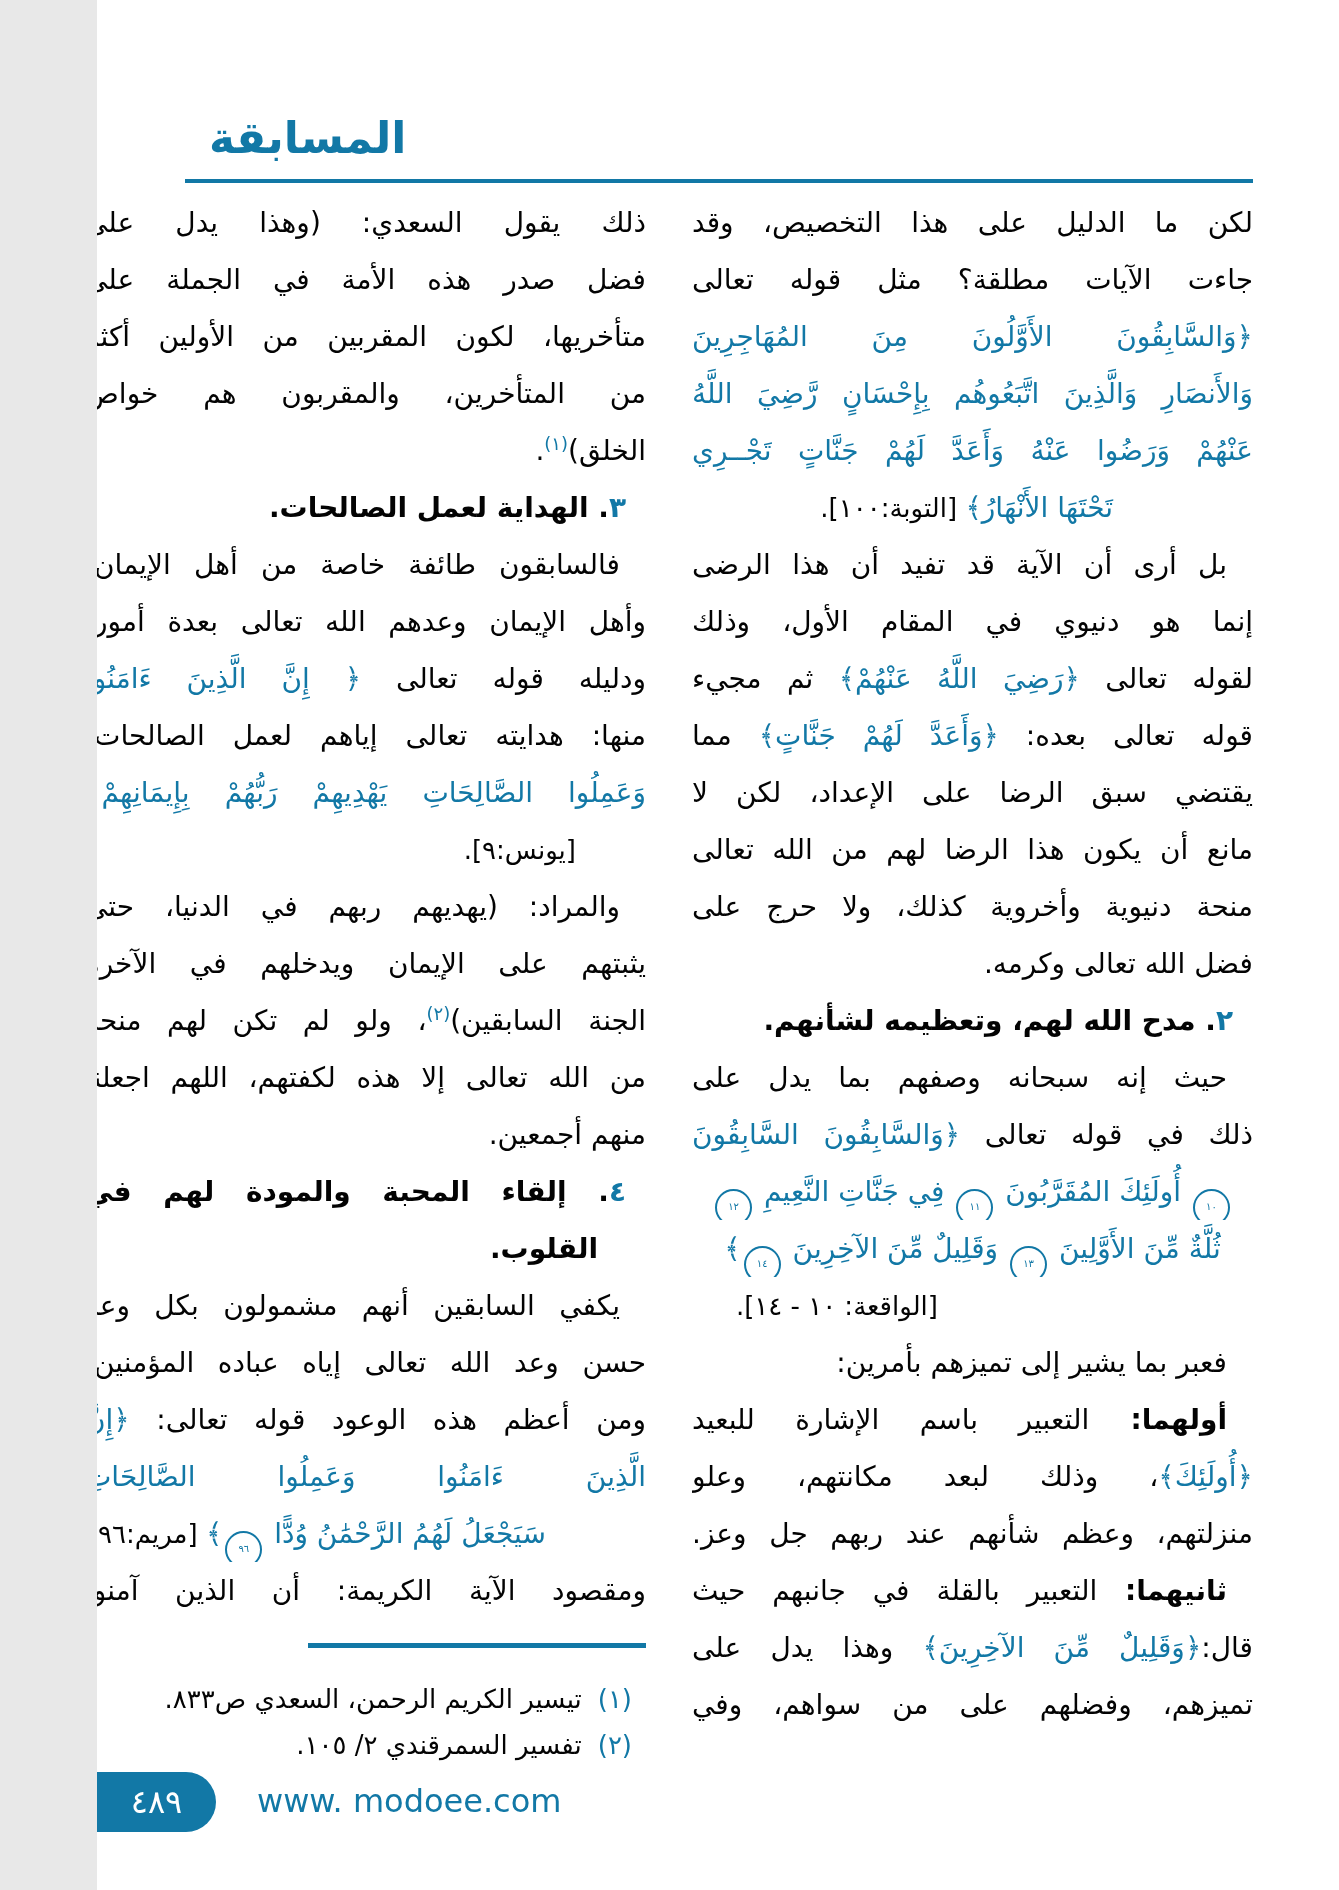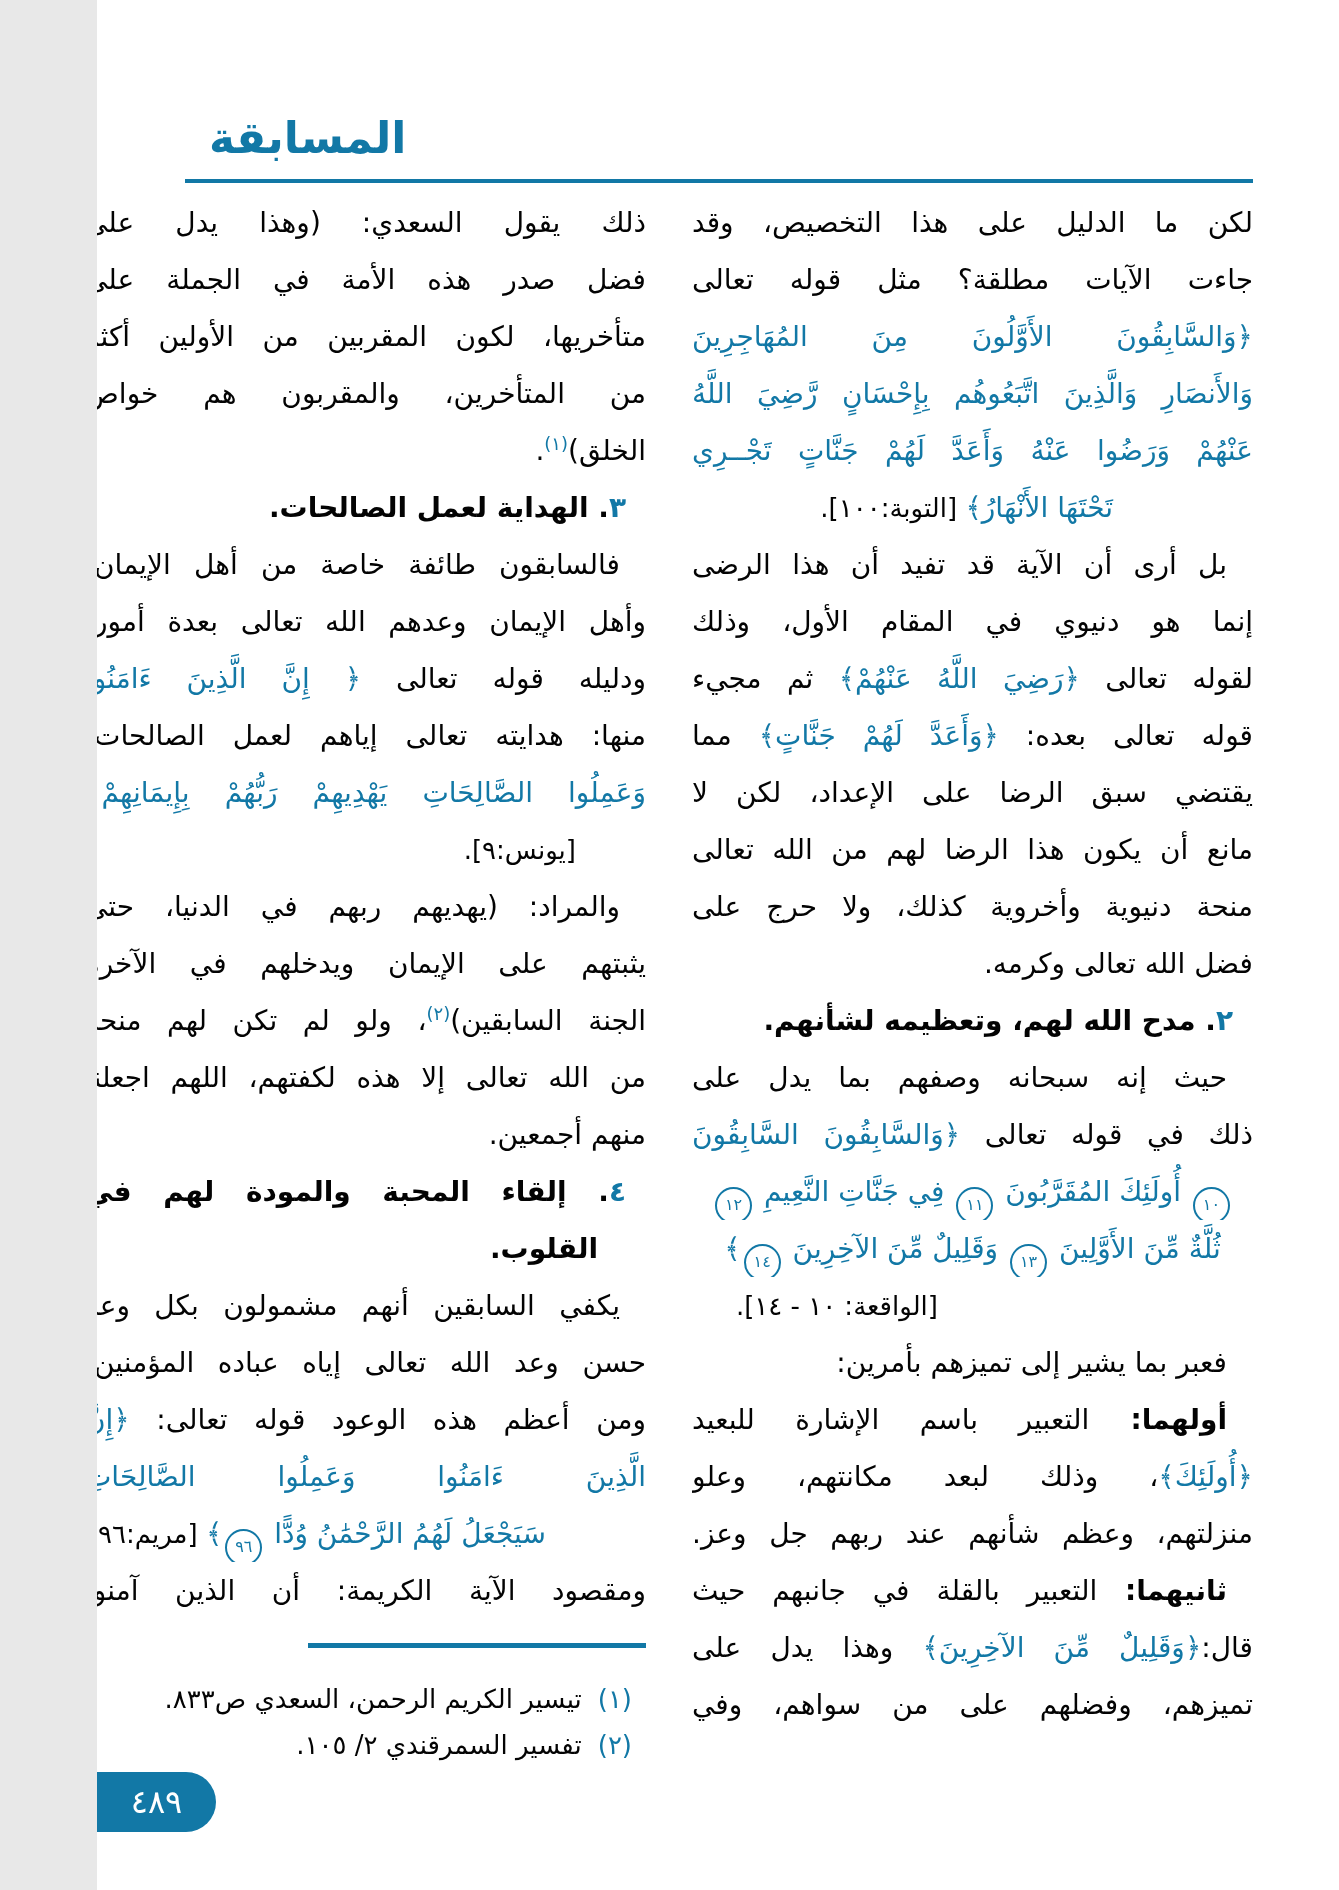--- a/index.html
+++ b/index.html
@@ -30,21 +30,21 @@
   .line.c{text-align:center;}
   .t-ink{color:#030303;}
   .t-quran{color:var(--accent);}
   .t-bold{color:#030303;font-weight:bold;}
   .t-num{color:var(--accent);font-weight:bold;}
   .t-ref{color:#030303;font-size:26px;}
   .t-fnref{color:var(--accent);font-size:18px;vertical-align:super;line-height:0;}
   .medallion{
     display:inline-flex;align-items:center;justify-content:center;
     width:37px;height:37px;border:2px solid var(--accent);border-radius:50%;
-    font-size:16px;color:var(--accent);vertical-align:-9px;margin:0 3px;
+    font-size:10px;color:var(--accent);vertical-align:-9px;margin:0 3px;
     box-sizing:border-box;line-height:1;
   }
   
   .fn-sep{width:338px;height:5px;background:var(--accent);margin-top:24px;}
   .fn-block{margin-top:28px;padding-right:14px;}
   .fn-line{height:46px;line-height:46px;font-size:26px;color:#030303;white-space:nowrap;overflow:hidden;}
   .fn-marker{color:var(--accent);margin-left:16px;}
   
   .page-pill{
     position:absolute;left:0;top:1772px;width:119px;height:60px;background:var(--accent);
@@ -124,14 +124,15 @@
         <div class="fn-block">
           <div class="fn-line"><span class="fn-marker">(١)</span><span>تيسير الكريم الرحمن، السعدي ص٨٣٣.</span></div>
           <div class="fn-line"><span class="fn-marker">(٢)</span><span>تفسير السمرقندي ٢/ ١٠٥.</span></div>
         </div>
       </div>
   </div>
 
   <div class="page-pill">
     <span>٤٨٩</span>
   </div>
+  <div class="website">www. modoee.com</div>
 
 </div>
 
 </body></html>

